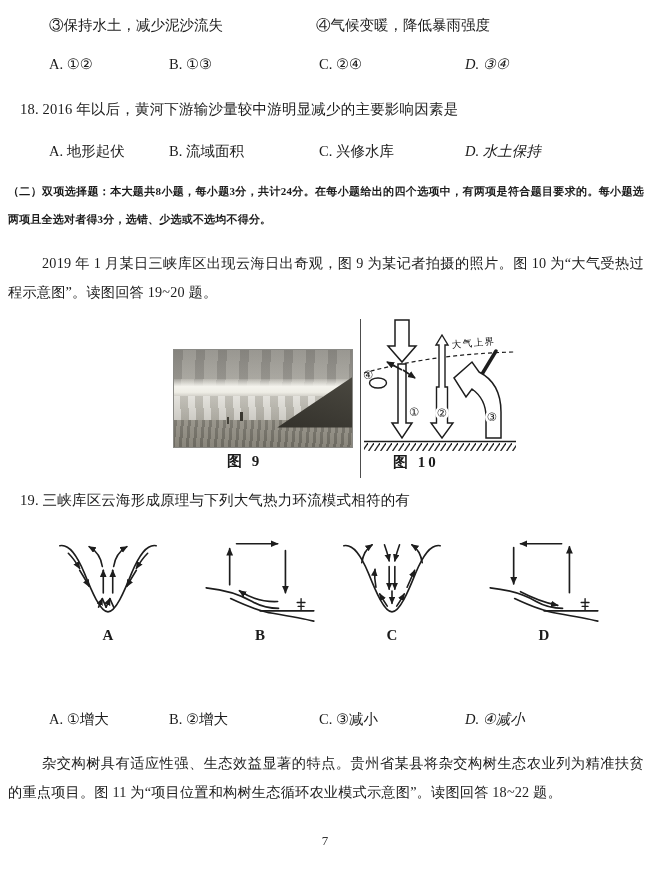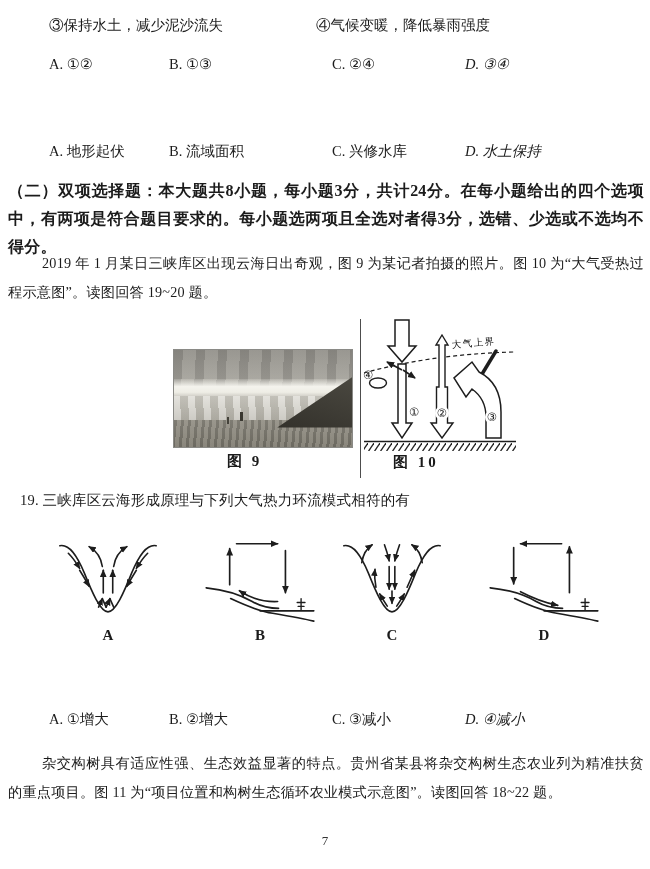--- a/index.html
+++ b/index.html
@@ -6,23 +6,23 @@
   .page{
     position:relative;width:650px;height:869px;background:#fff;
     font-family:"Liberation Serif","DejaVu Serif",serif;color:#1b1b1b;
     overflow:hidden;
   }
   .abs{position:absolute;}
   .stem{font-size:14.5px;white-space:nowrap;letter-spacing:.2px;}
   .pair-row span{position:absolute;white-space:nowrap;font-size:14.5px;}
   .options-row{height:20px;width:650px;padding-left:44px;}
   .options-row span{position:absolute;white-space:nowrap;font-size:14.5px;}
-  .opt-a{left:49px;}.opt-b{left:169px;}.opt-c{left:319px;margin-left:13px;}.opt-d{left:465px;font-style:italic;}
+  .opt-a{left:49px;}.opt-b{left:169px;}.opt-c{left:319px;}.opt-d{left:465px;font-style:italic;}
   .section-header{
-    left:8px;width:636px;font-size:16px;font-weight:bold;
+    left:8px;width:636px;font-size:11px;font-weight:bold;
     line-height:28px;text-align:justify;letter-spacing:.2px;
   }
   .passage{
     left:8px;width:636px;font-size:14.2px;line-height:29px;
     text-indent:2.4em;text-align:justify;letter-spacing:.2px;
   }
   .fig-caption{font-size:15px;font-weight:600;letter-spacing:3px;text-align:left;}
   .diagram-label{font-size:15px;font-weight:600;text-align:center;}
   .page-number{left:0;width:650px;text-align:center;font-size:13px;color:#333;}
   .divider{width:1px;background:#4d4d4d;}
@@ -60,20 +60,21 @@
     <span style="left:49px;">③保持水土，减少泥沙流失</span>
   </div>
 
   <div class="abs options-row" style="top:56px;">
     <span class="opt-a">A. ①②</span>
     <span class="opt-b">B. ①③</span>
     <span class="opt-c">C. ②④</span>
     <span class="opt-d">D. ③④</span>
   </div>
 
+  <div class="abs stem" style="left:20px;top:100px;">18. 2016 年以后，黄河下游输沙量较中游明显减少的主要影响因素是</div>
   <div class="abs options-row" style="top:142px;">
     <span class="opt-a">A. 地形起伏</span>
     <span class="opt-b">B. 流域面积</span>
     <span class="opt-c">C. 兴修水库</span>
     <span class="opt-d">D. 水土保持</span>
   </div>
 
   <div class="abs section-header" style="top:177px;">（二）双项选择题：本大题共8小题，每小题3分，共计24分。在每小题给出的四个选项中，有两项是符合题目要求的。每小题选两项且全选对者得3分，选错、少选或不选均不得分。</div>
 
   <div class="abs passage" style="top:249px;">2019 年 1 月某日三峡库区出现云海日出奇观，图 9 为某记者拍摄的照片。图 10 为“大气受热过程示意图”。读图回答 19~20 题。</div>

